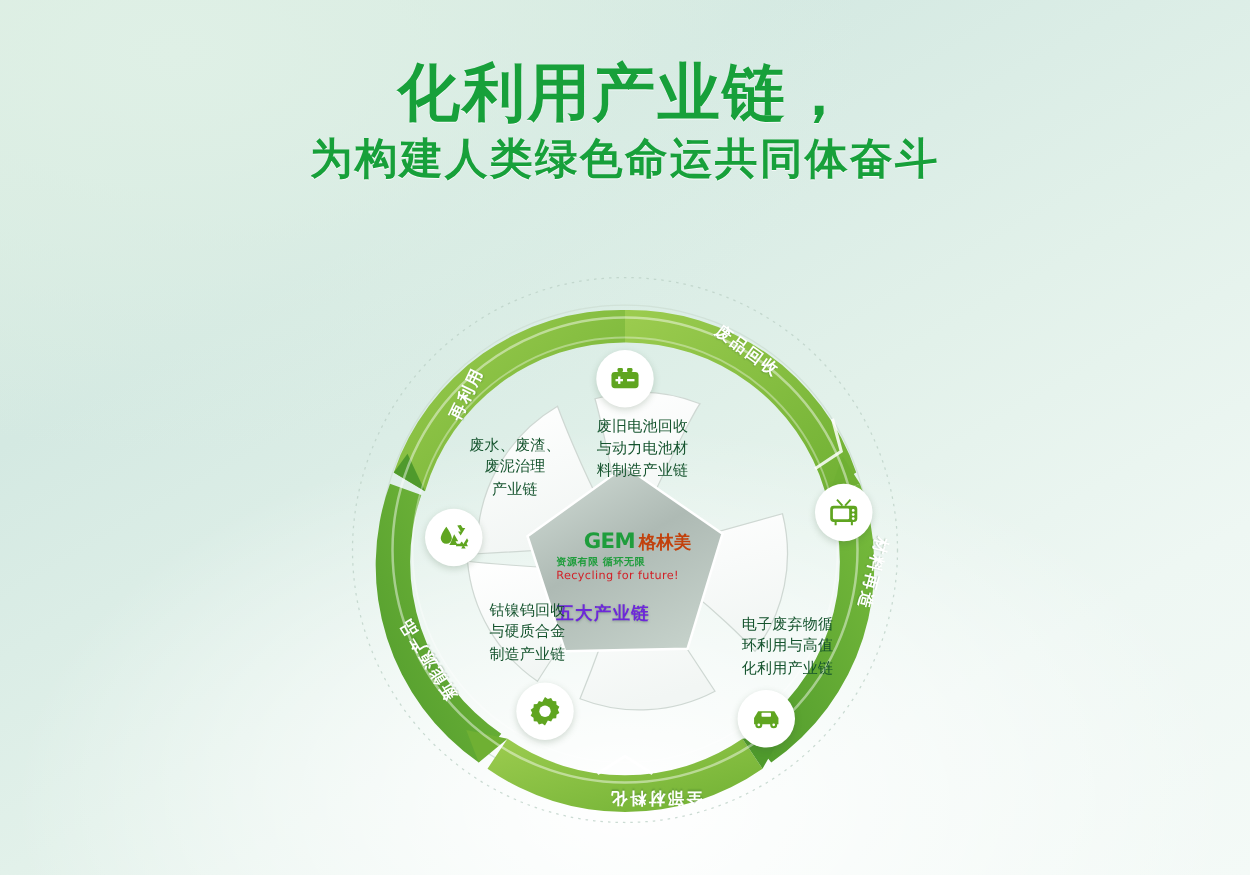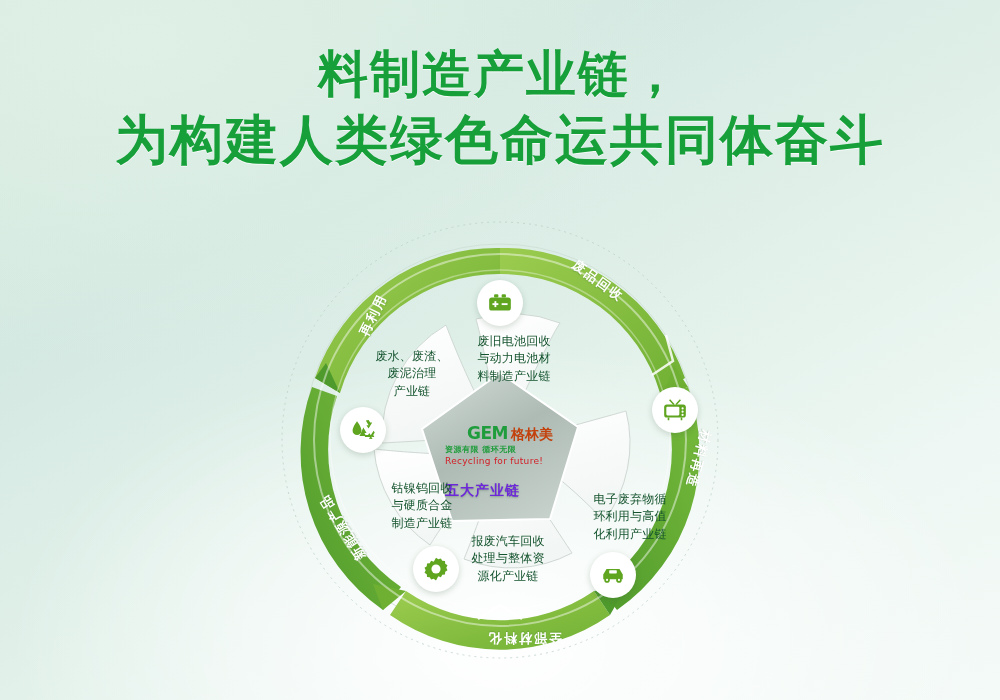--- a/index.html
+++ b/index.html
@@ -18,21 +18,21 @@
   .title{
     position:absolute;left:0;right:0;top:42px;
     text-align:center;
     color:#17a03a;
     font-weight:bold;
     letter-spacing:2px;
     line-height:1.28;
     text-shadow:0 1px 0 rgba(255,255,255,.7);
   }
   .title .l1{font-size:50px;display:block;}
-  .title .l2{font-size:53px;display:block;}
+  .title .l2{font-size:34px;display:block;}
 
   
   .diagram{
     position:absolute;left:260px;top:215px;width:480px;height:470px;
   }
   .diagram svg{display:block;width:480px;height:470px;overflow:visible;}
 
   
   .badge{
     position:absolute;width:46px;height:46px;border-radius:50%;
@@ -89,21 +89,21 @@
     white-space:nowrap;
     text-shadow:0 1px 1px rgba(40,90,40,.25);
   }
 </style>
 </head>
 <body>
 
 <div class="stage">
 
   <div class="title">
-    <span class="l1">料制造产业链，</span>
+    <span class="l1">化利用产业链，</span>
     <span class="l2">为构建人类绿色命运共同体奋斗</span>
   </div>
 
   <div class="diagram">
 
     <svg viewBox="0 0 480 470" xmlns="http://www.w3.org/2000/svg">
       <defs>
         <linearGradient id="gLight" x1="0" y1="0" x2="1" y2="1">
           <stop offset="0%" stop-color="#9ccc4f"></stop>
           <stop offset="100%" stop-color="#6fb033"></stop>
@@ -197,21 +197,20 @@
       </div>
       <div class="logo-slogan">资源有限  循环无限</div>
       <div class="logo-en">Recycling for future!</div>
       <div class="logo-sub">五大产业链</div>
     </div>
 
     <div class="ptext" style="left:202px;top:118px;">废旧电池回收<br>与动力电池材<br>料制造产业链</div>
 
     <div class="ptext" style="left:318px;top:230px;margin-top:46px;">电子废弃物循<br>环利用与高值<br>化利用产业链</div>
 
-    <div class="ptext" style="left:196px;top:318px;">报废汽车回收<br>处理与整体资<br>源化产业链</div>
 
     <div class="ptext" style="left:110px;top:265px;">钴镍钨回收<br>与硬质合金<br>制造产业链</div>
 
     <div class="ptext" style="left:100px;top:133px;">废水、废渣、<br>废泥治理<br>产业链</div>
 
     <div class="badge" style="left:217px;top:65px;">
       <svg viewBox="0 0 24 24">
         <rect x="2" y="7" width="20" height="12" rx="2.5" fill="#5fa520"></rect>
         <rect x="6.5" y="4" width="4" height="3" rx="1" fill="#5fa520"></rect>
         <rect x="13.5" y="4" width="4" height="3" rx="1" fill="#5fa520"></rect>

